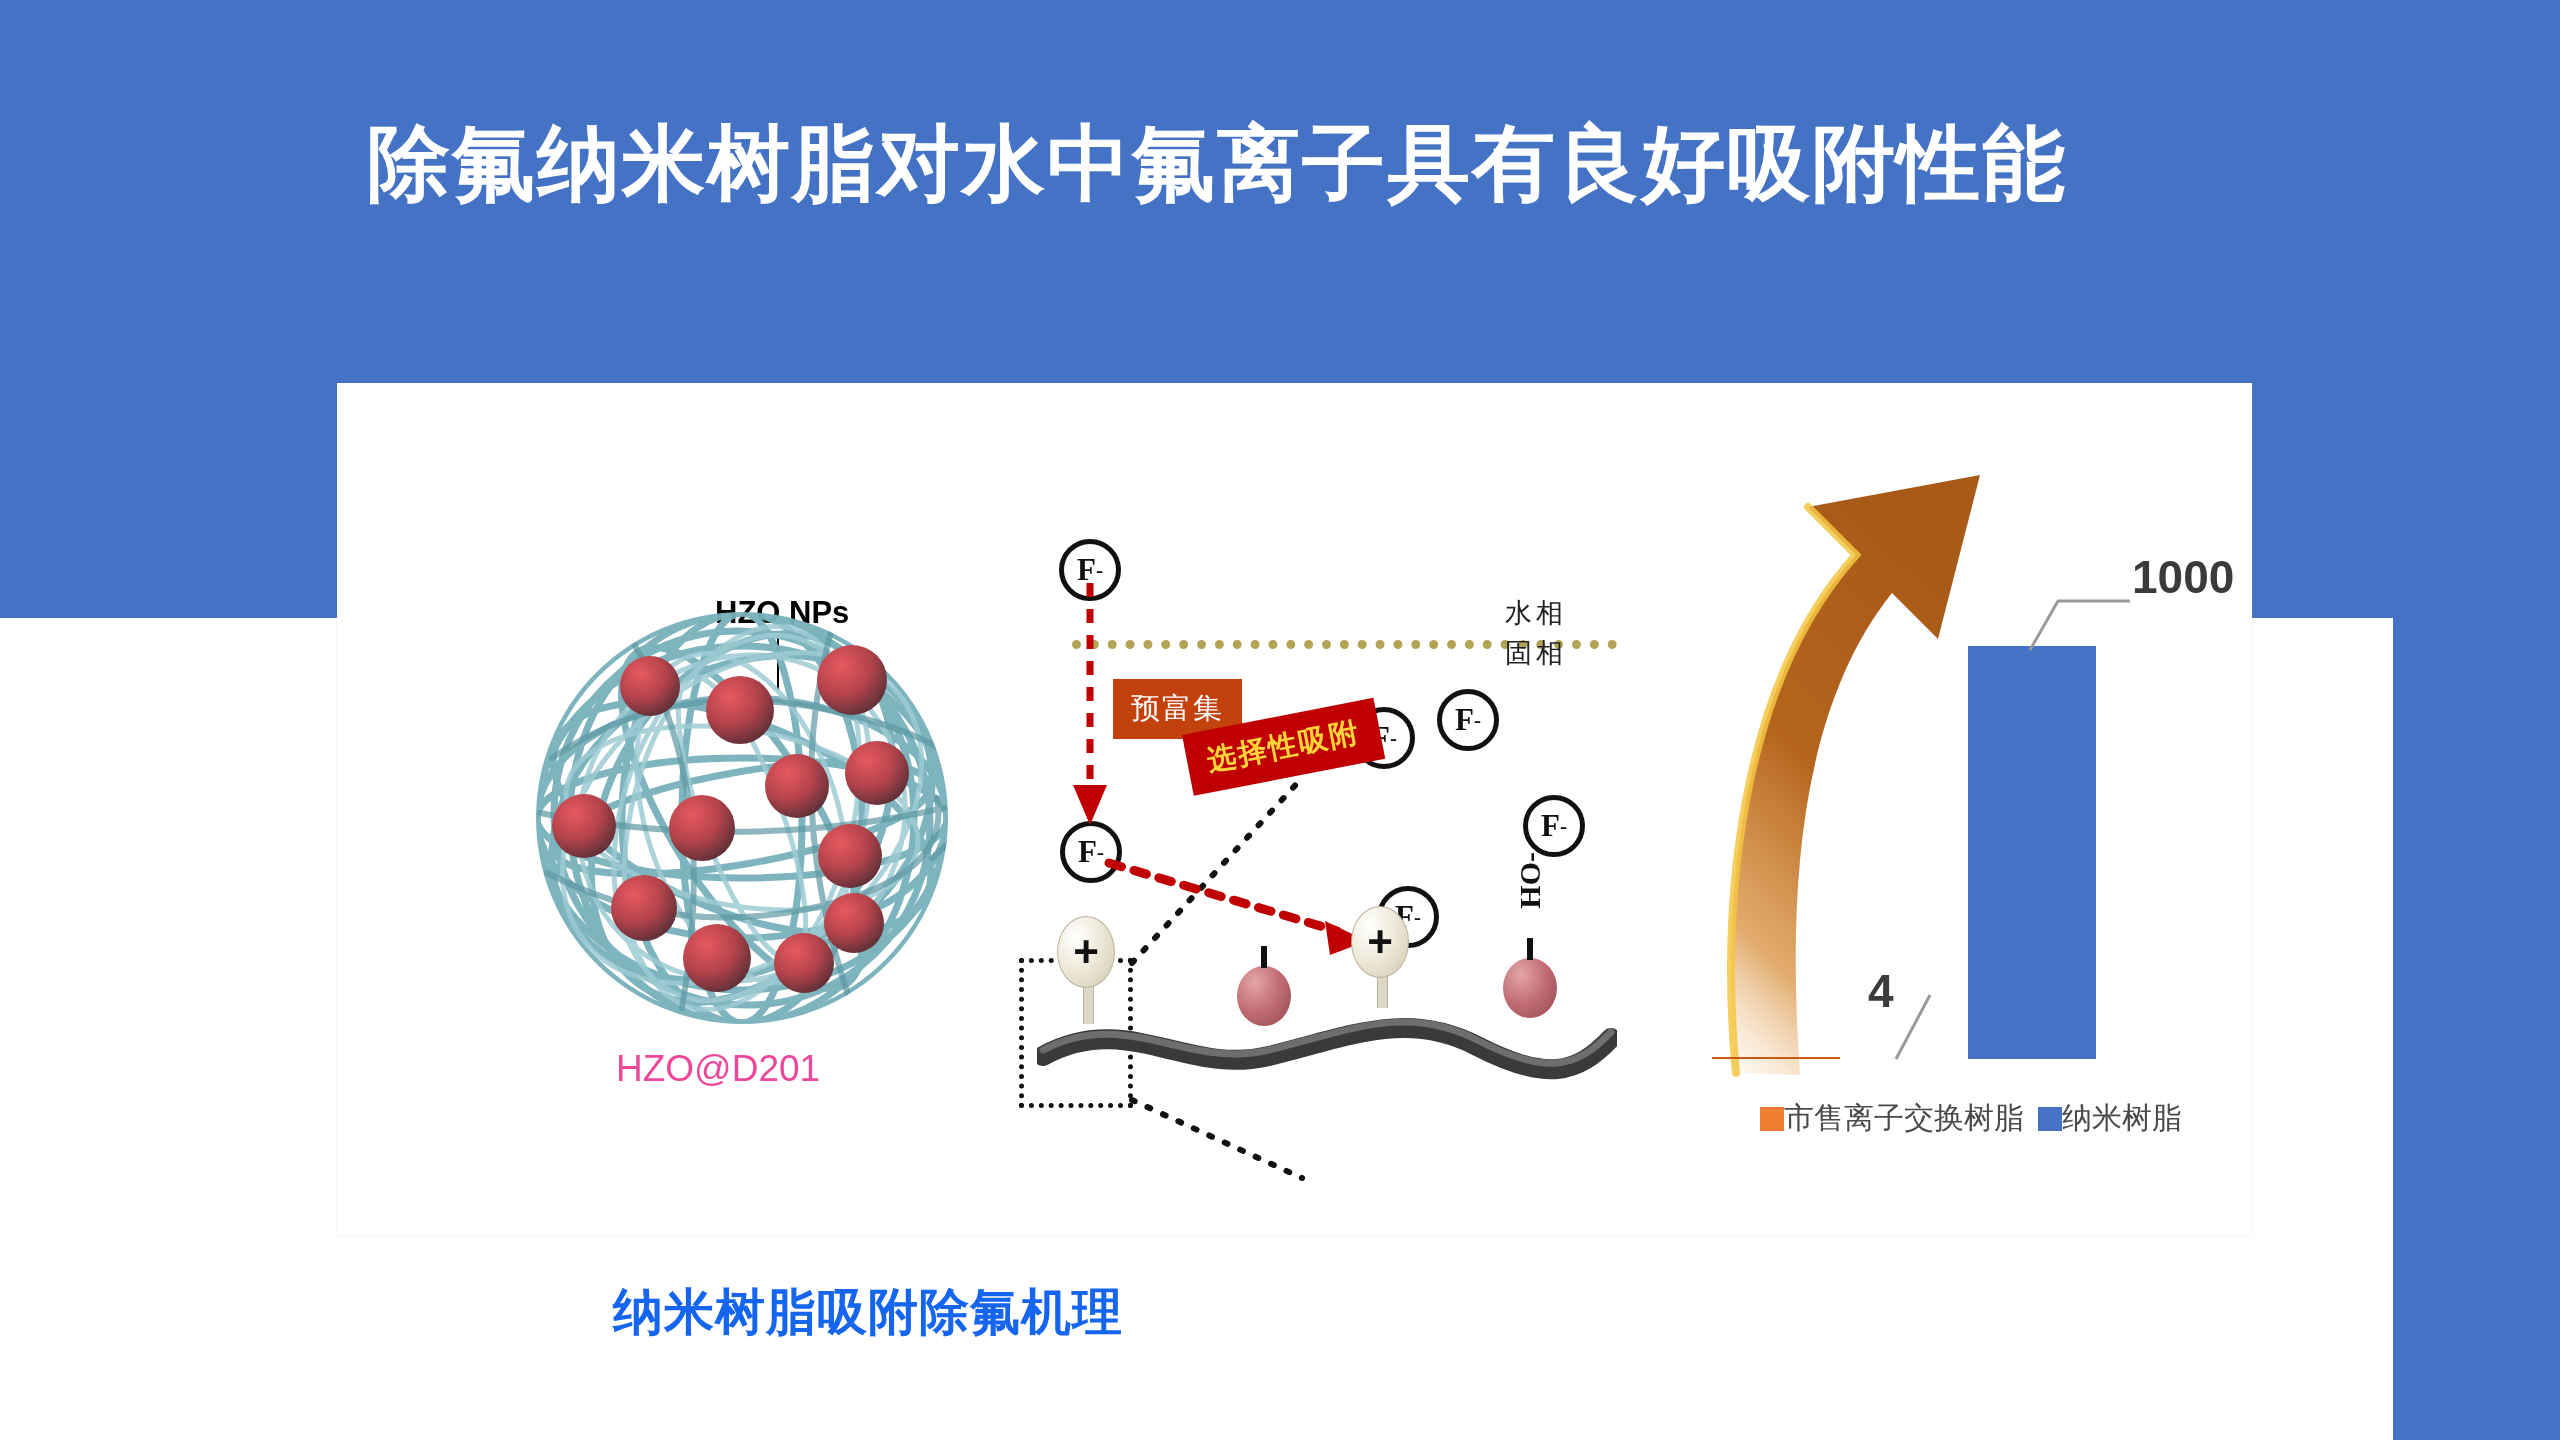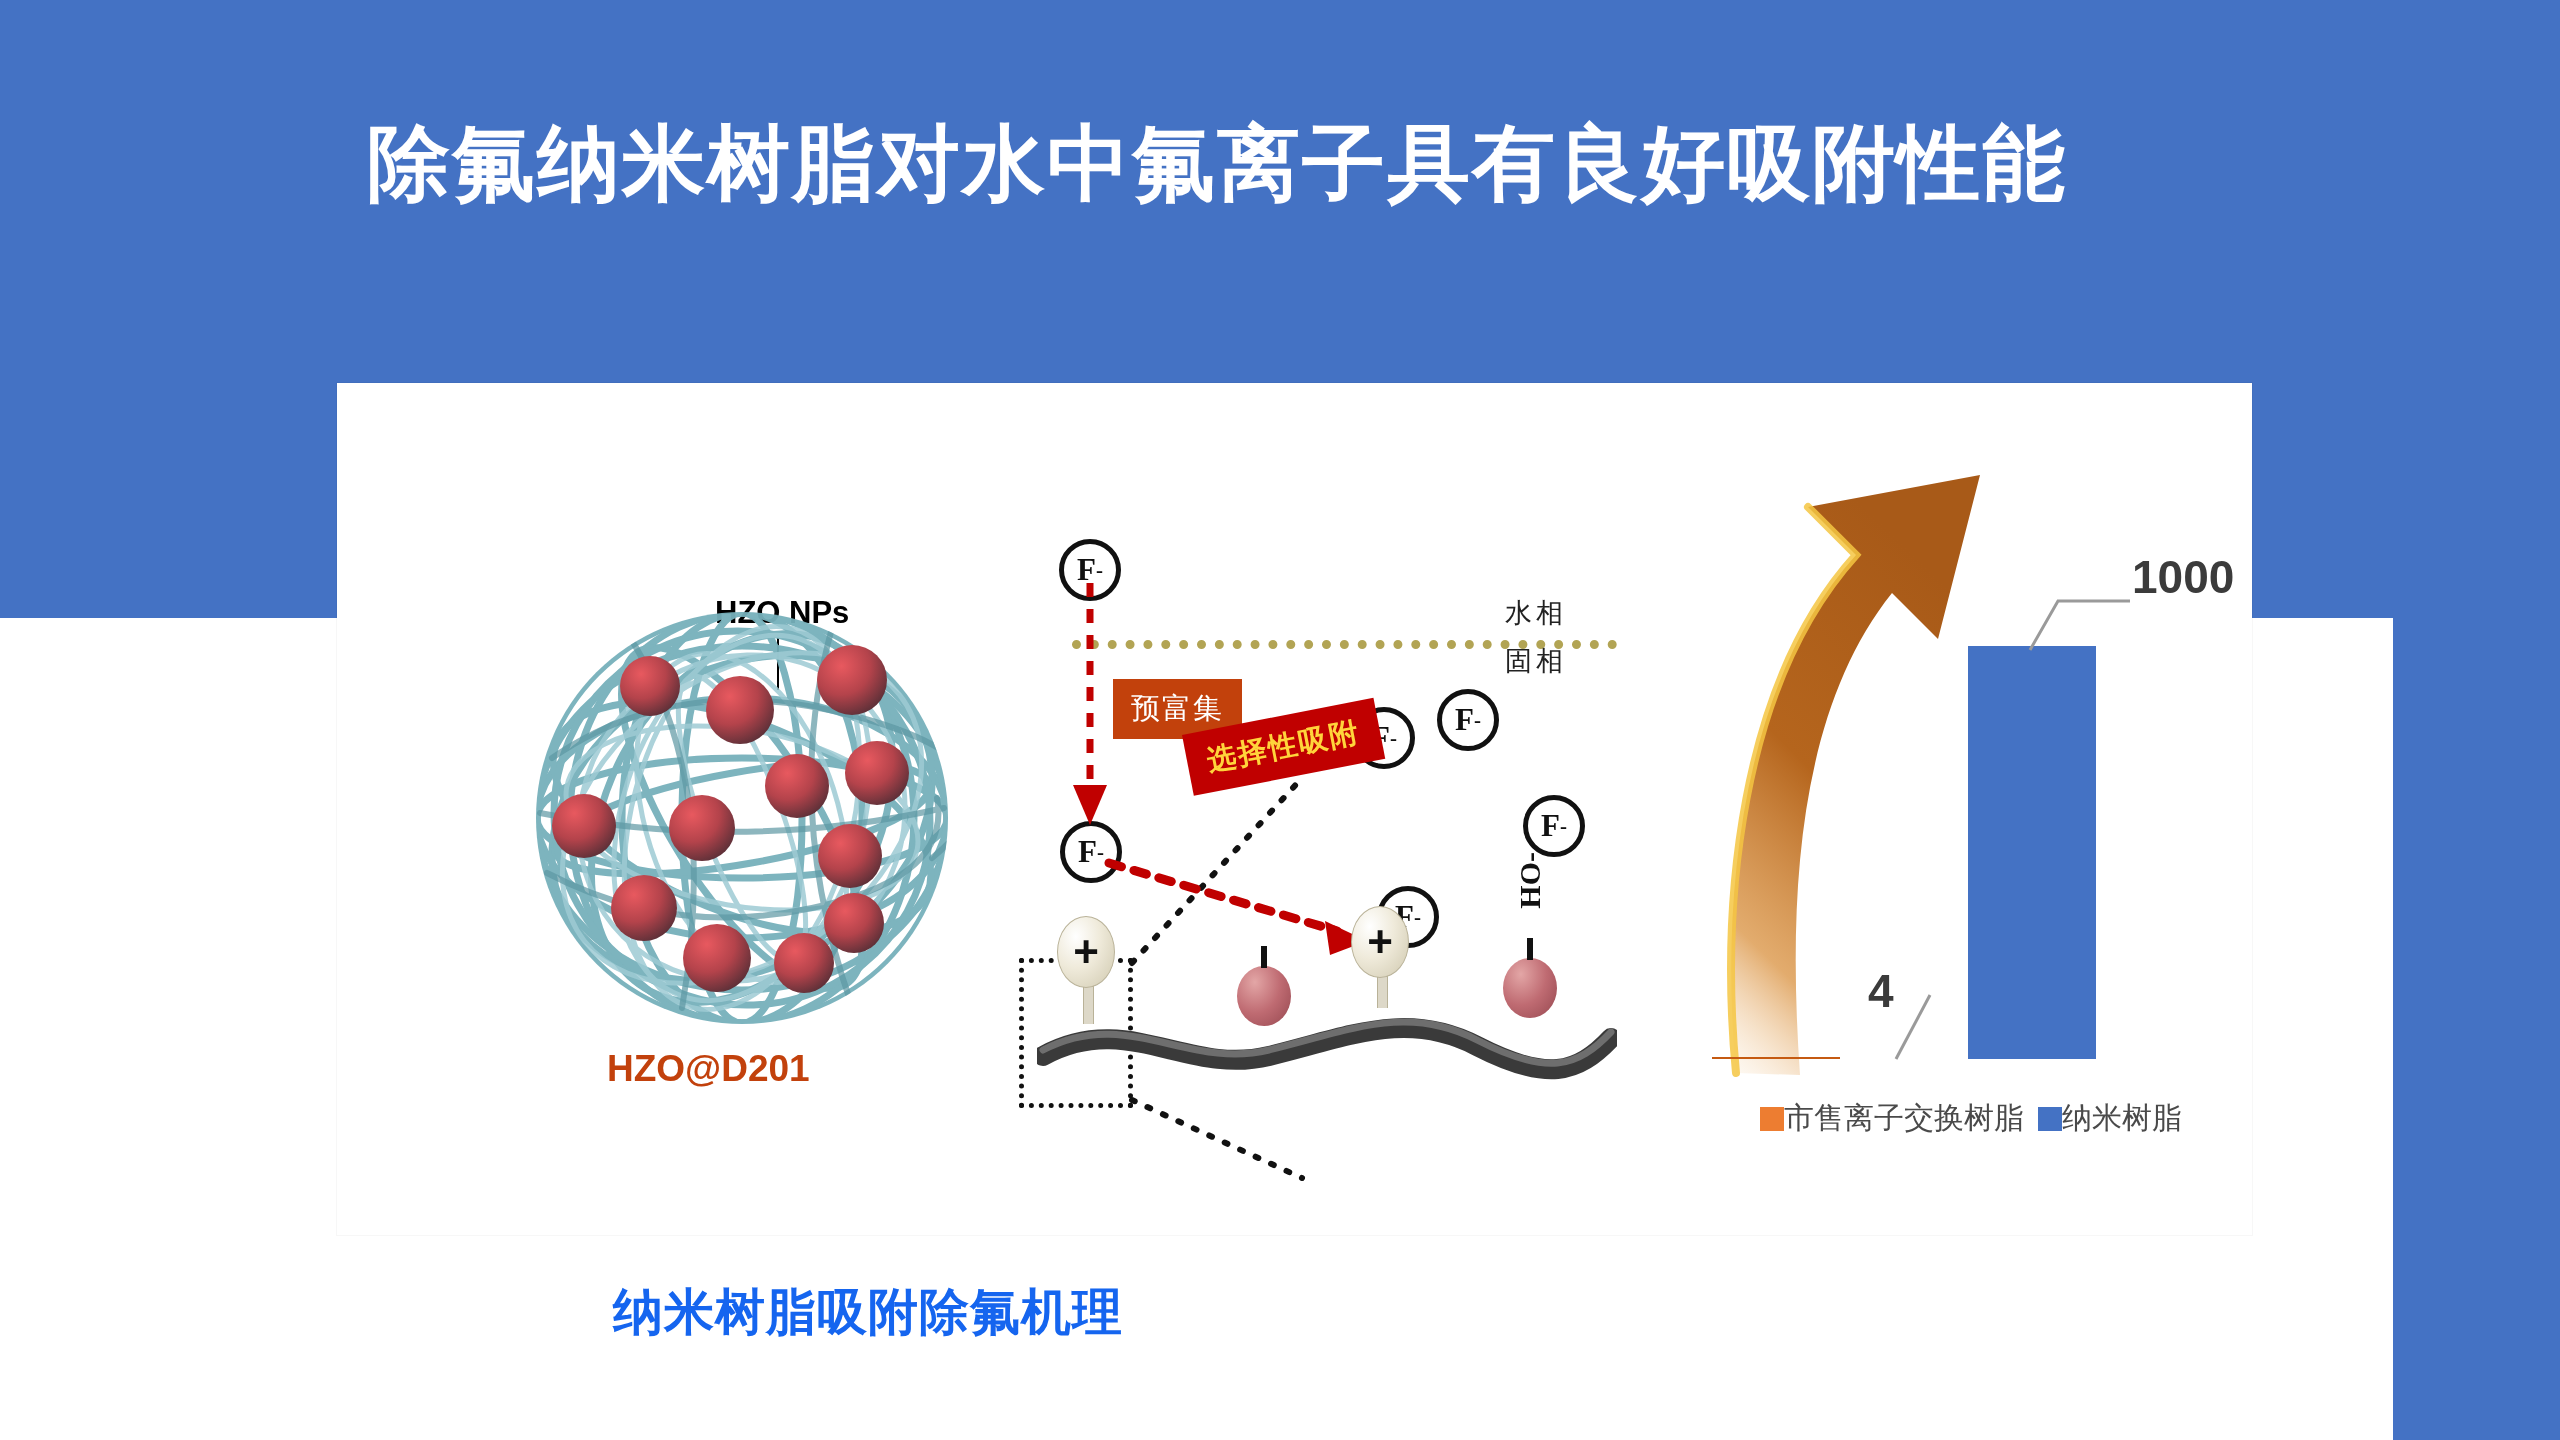--- a/index.html
+++ b/index.html
@@ -73,24 +73,24 @@
     white-space: nowrap;
   }
   .hzo-leader {
     position: absolute;
     left: 440px; top: 252px;
     width: 2px; height: 55px;
     background: #000000;
   }
   .hzo-d201-label {
     position: absolute;
-    left: 270px; top: 665px;
+    left: 279px; top: 665px;
     font-size: 37px;
-    font-weight: bold;
-    color: #c2410c;
+    font-weight: normal;
+    color: #ec4899;
     white-space: nowrap;
   }
   
   .zoom-box {
     position: absolute;
     left: 487px; top: 350px;
     width: 104px; height: 140px;
     border: 5px dotted #111;
   }
   .zoom-ray { position: absolute; }
@@ -103,21 +103,21 @@
   }
   .phase-label {
     position: absolute;
     font-size: 27px;
     color: #222;
     font-family: Liberation Sans, sans-serif;
     letter-spacing: 4px;
     white-space: nowrap;
   }
   .phase-water { left: 1168px; top: 212px; }
-  .phase-solid { left: 1168px; top: 260px; }
+  .phase-solid { left: 1168px; top: 252px; }
   
   .fion {
     position: absolute;
     width: 62px; height: 62px;
     border: 5px solid #111;
     border-radius: 50%;
     background: #ffffff;
     display: flex; align-items: center; justify-content: center;
     font-family: "Liberation Serif", "DejaVu Serif", serif;
     font-weight: bold;

